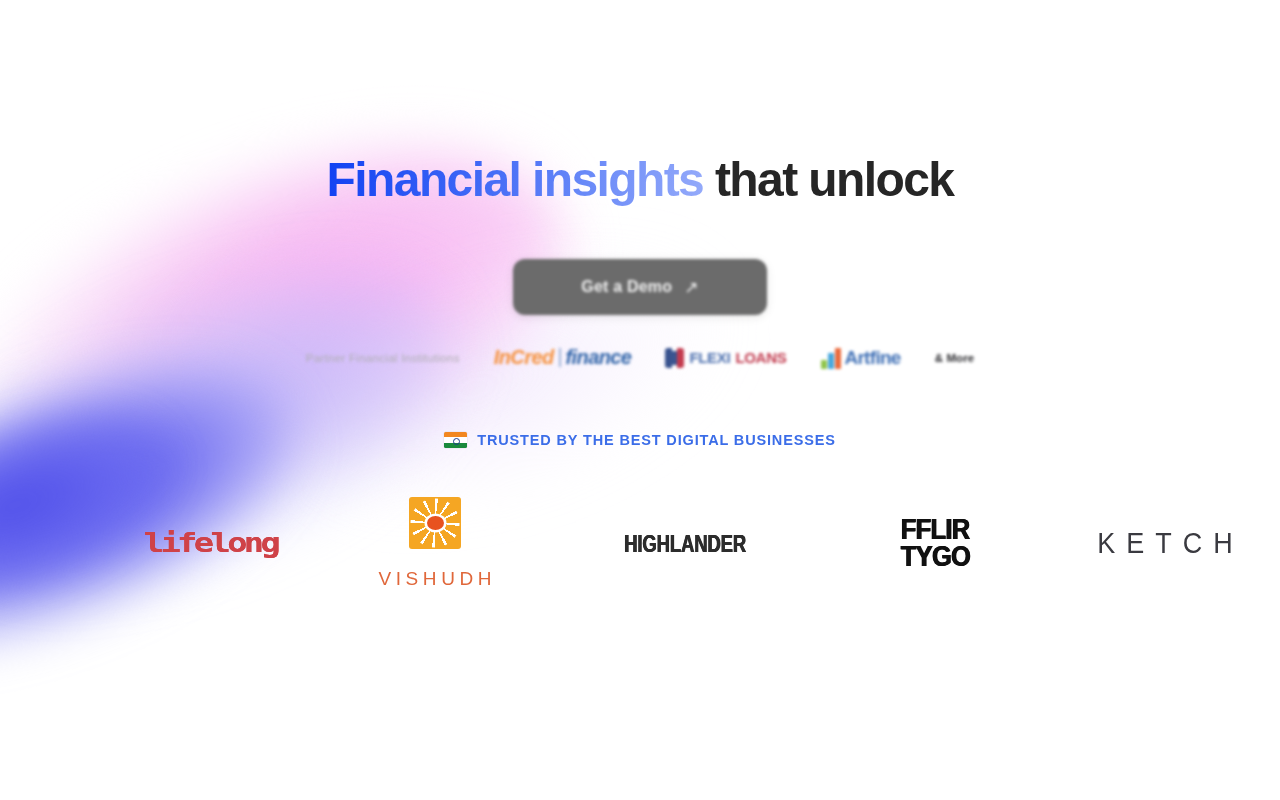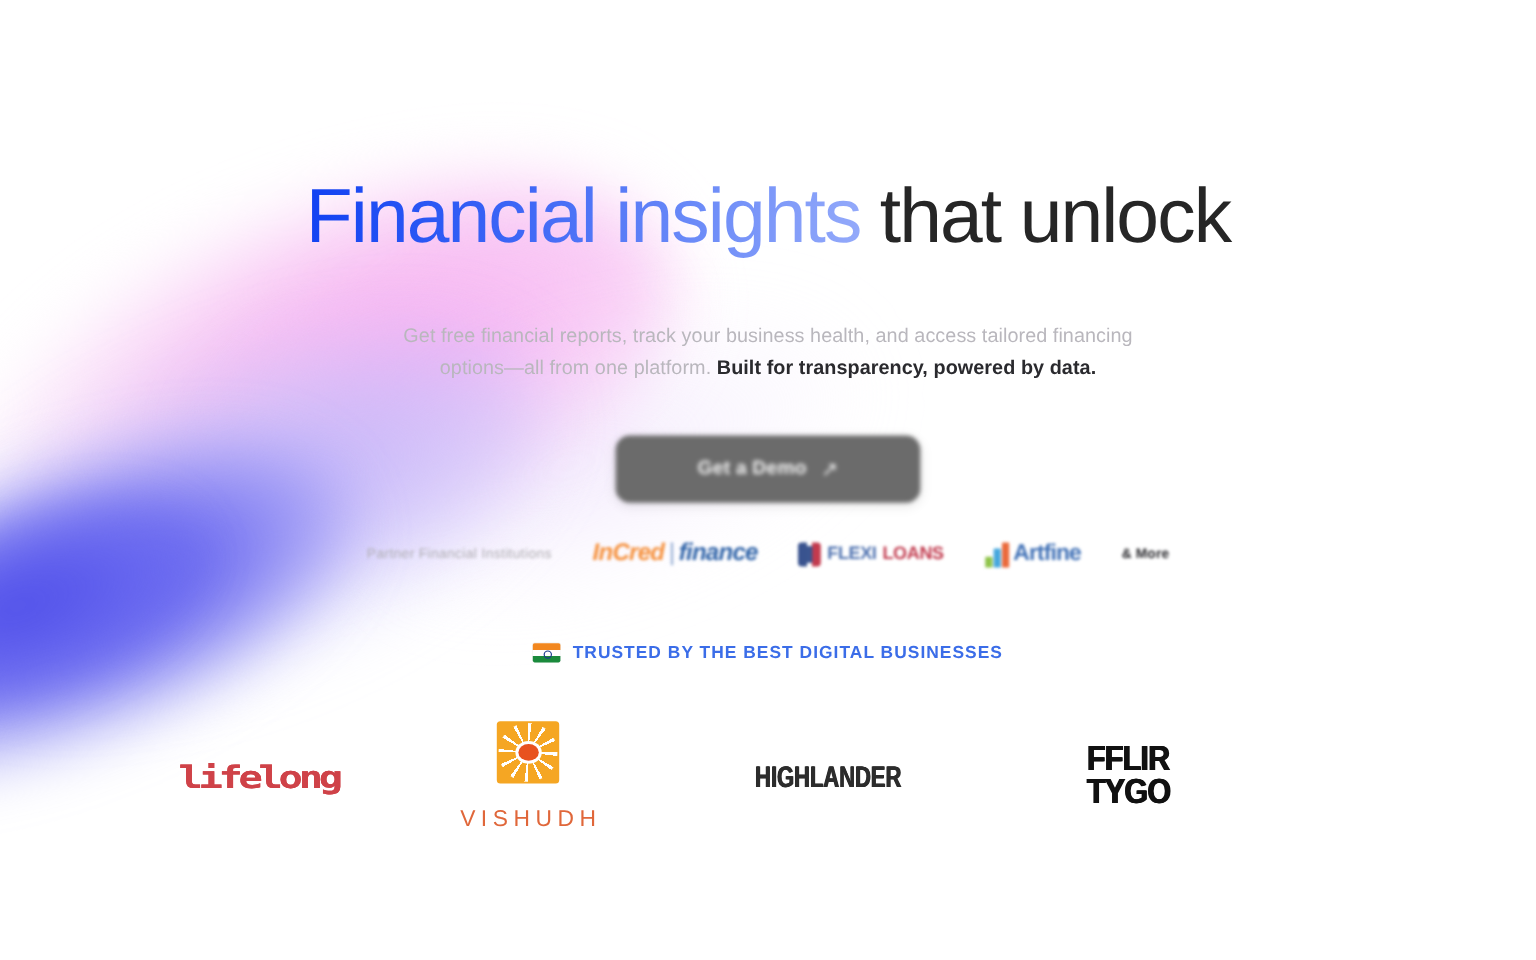--- a/index.html
+++ b/index.html
@@ -123,23 +123,23 @@
     height: 800px;
   }
 
   
   .hero {
     padding-top: 143px;
     text-align: center;
   }
 
   .headline {
-    font-size: 64px;
+    font-size: 48px;
     line-height: 74px;
-    font-weight: normal;
+    font-weight: bold;
     letter-spacing: -1.6px;
     color: #262626;
     max-width: 1060px;
     margin: 0 auto;
   }
 
   .headline .grad {
     background: linear-gradient(96deg, #1141f2 0%, #3d66f6 38%, #6e8df8 72%, #94aafa 100%);
     -webkit-background-clip: text;
     background-clip: text;
@@ -320,20 +320,21 @@
     text-transform: uppercase;
   }
 
   
   .brands {
     margin-top: 40px;
     display: flex;
     align-items: center;
     height: 110px;
     padding-left: 105px;
+    justify-content: flex-end;
   }
 
   .brand {
     flex: none;
     display: flex;
     align-items: center;
     justify-content: center;
     height: 110px;
   }
 
@@ -446,23 +447,20 @@
 </div>
 
 <div id="page">
 
   <section class="hero">
 
     <h1 class="headline">
       <span class="grad">Financial insights</span><span> that unlock</span><br>
     </h1>
 
-    <p class="subhead">
-      <span>Get free financial reports, track your business health, and access tailored financing options—all from one platform. </span><span class="strong">Built for transparency, powered by data.</span>
-    </p>
 
     <div class="cta-wrap">
       <button class="cta-btn">
         <span>Get a Demo</span>
         <span class="arrow">↗</span>
       </button>
     </div>
 
     <div class="partners">
 
@@ -518,15 +516,18 @@
       <span class="wm-highlander">HIGHLANDER</span>
     </div>
 
     <div class="brand brand-fflir">
       <span class="wm-fflir">
         <span>FFLIR</span><br>
         <span>TYGO</span>
       </span>
     </div>
 
+    <div class="brand brand-ketch">
+      <span class="wm-ketch">KETCH</span>
+    </div>
   </div>
 
 </div>
 
 </body></html>

